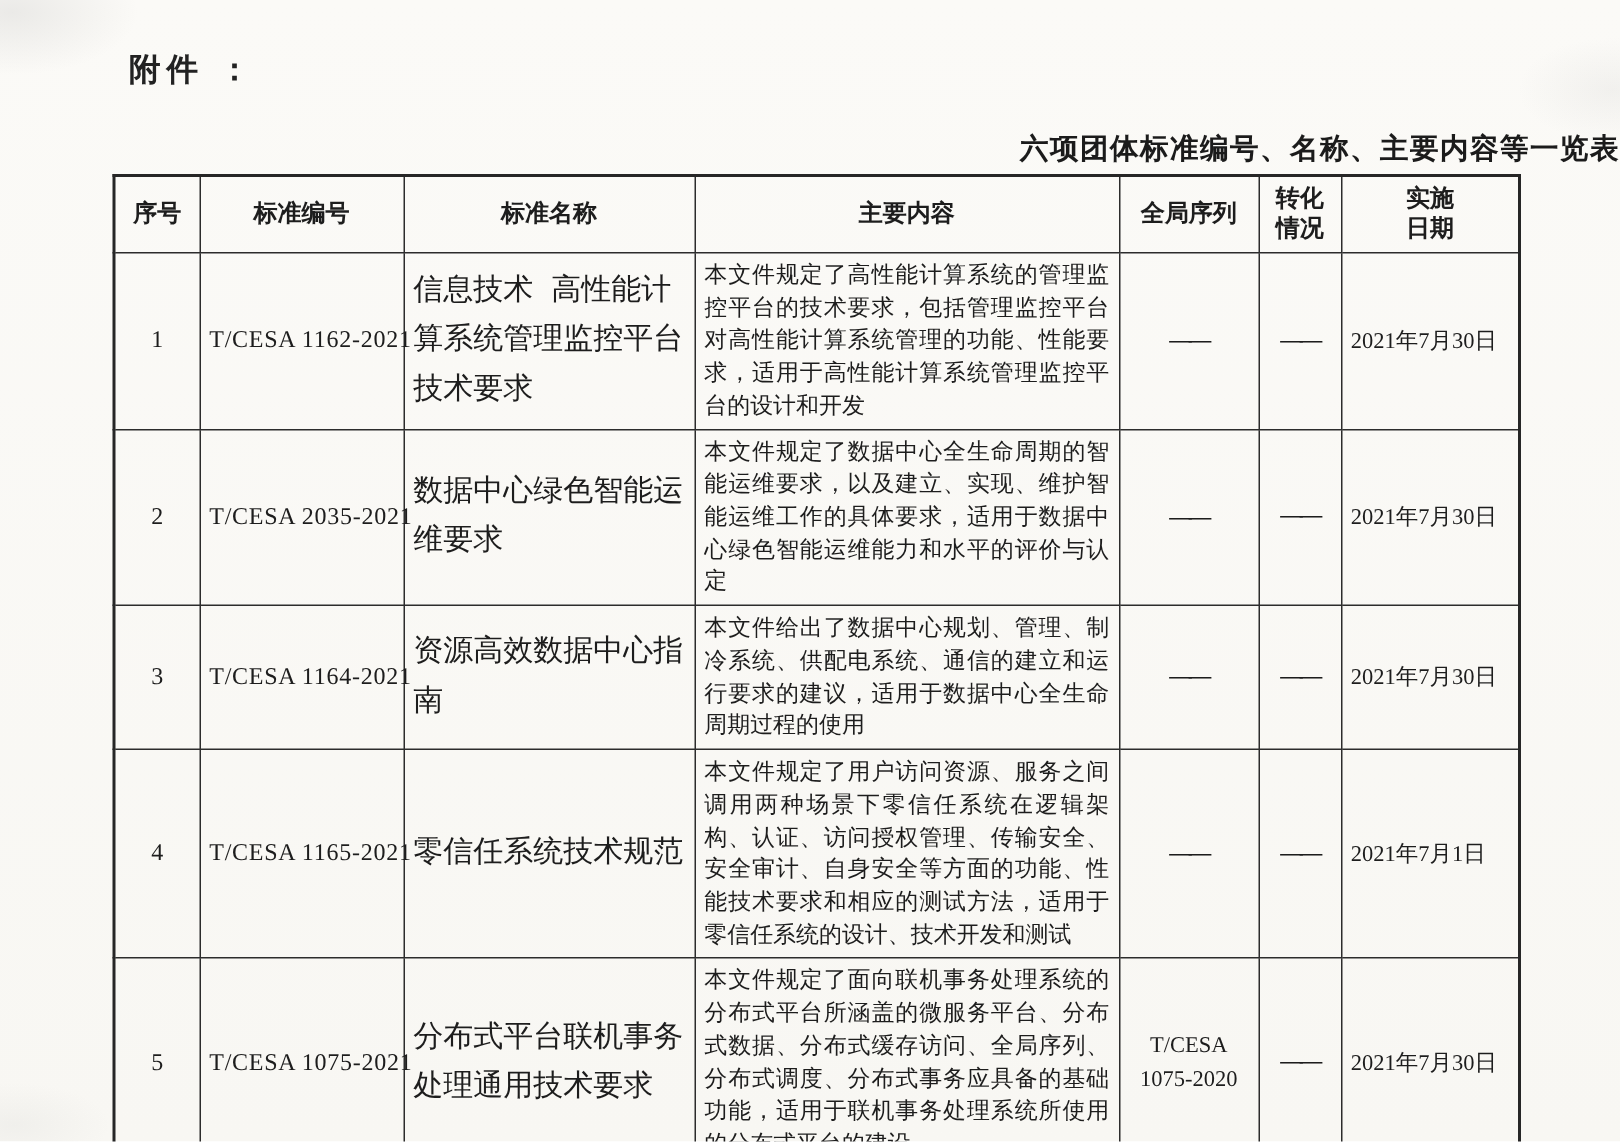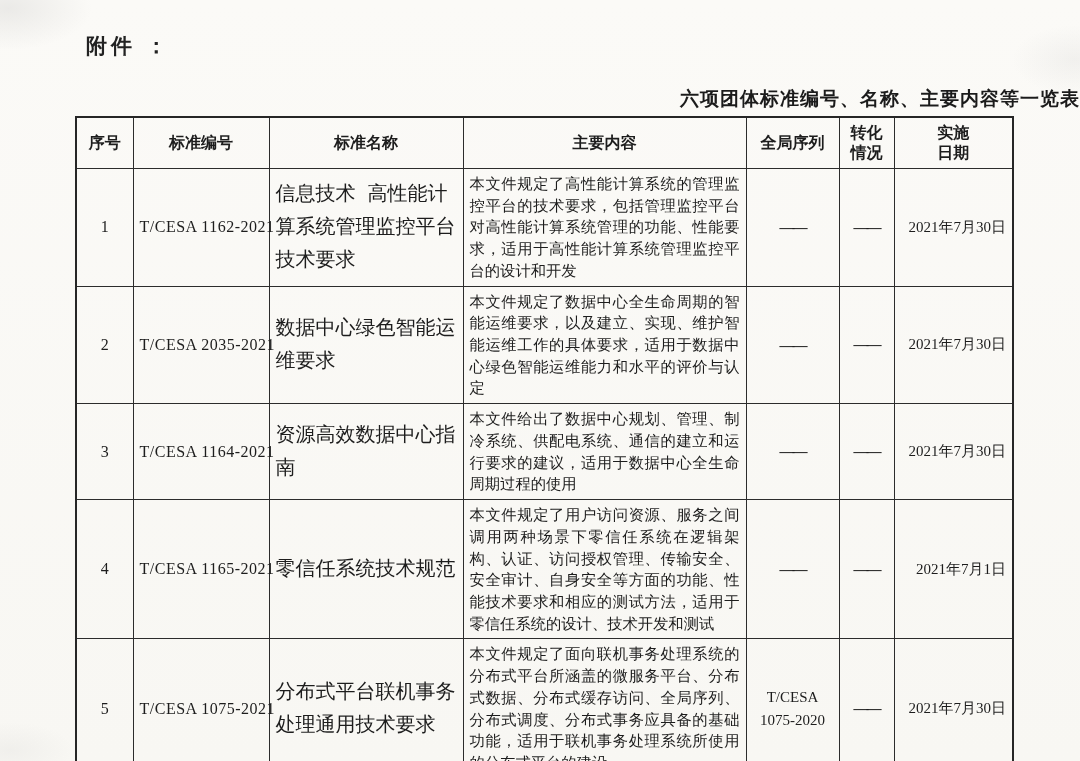--- a/index.html
+++ b/index.html
@@ -46,21 +46,21 @@
     font-family:"Liberation Sans","DejaVu Sans",sans-serif;
     font-weight:bold;font-size:16px;line-height:1.25;
     text-align:center;height:42px;
   }
   td.c-no{ text-align:center;font-size:16px; }
   td.c-code{ text-align:left;font-size:16px;letter-spacing:.5px;white-space:nowrap; }
   td.c-name{ text-align:left;font-size:20px;line-height:1.65;padding:6px 10px;font-family:Liberation Mono, monospace; }
   td.c-content{ text-align:justify;font-size:15.3px;line-height:1.42;padding:5px 9px; }
   td.c-replaced{ text-align:center;font-size:15px;line-height:1.5; }
   td.c-conv{ text-align:center;font-size:15px; }
-  td.c-date{ text-align:right;font-size:15px;white-space:nowrap; }
+  td.c-date{ text-align:left;font-size:15px;white-space:nowrap; }
   .dash{ letter-spacing:-2px;font-weight:bold; }
 </style>
 </head>
 <body>
 
 <div class="page">
 
   <div class="attachment">附件 ：</div>
 
   <div class="doc-title">六项团体标准编号、名称、主要内容等一览表</div>

